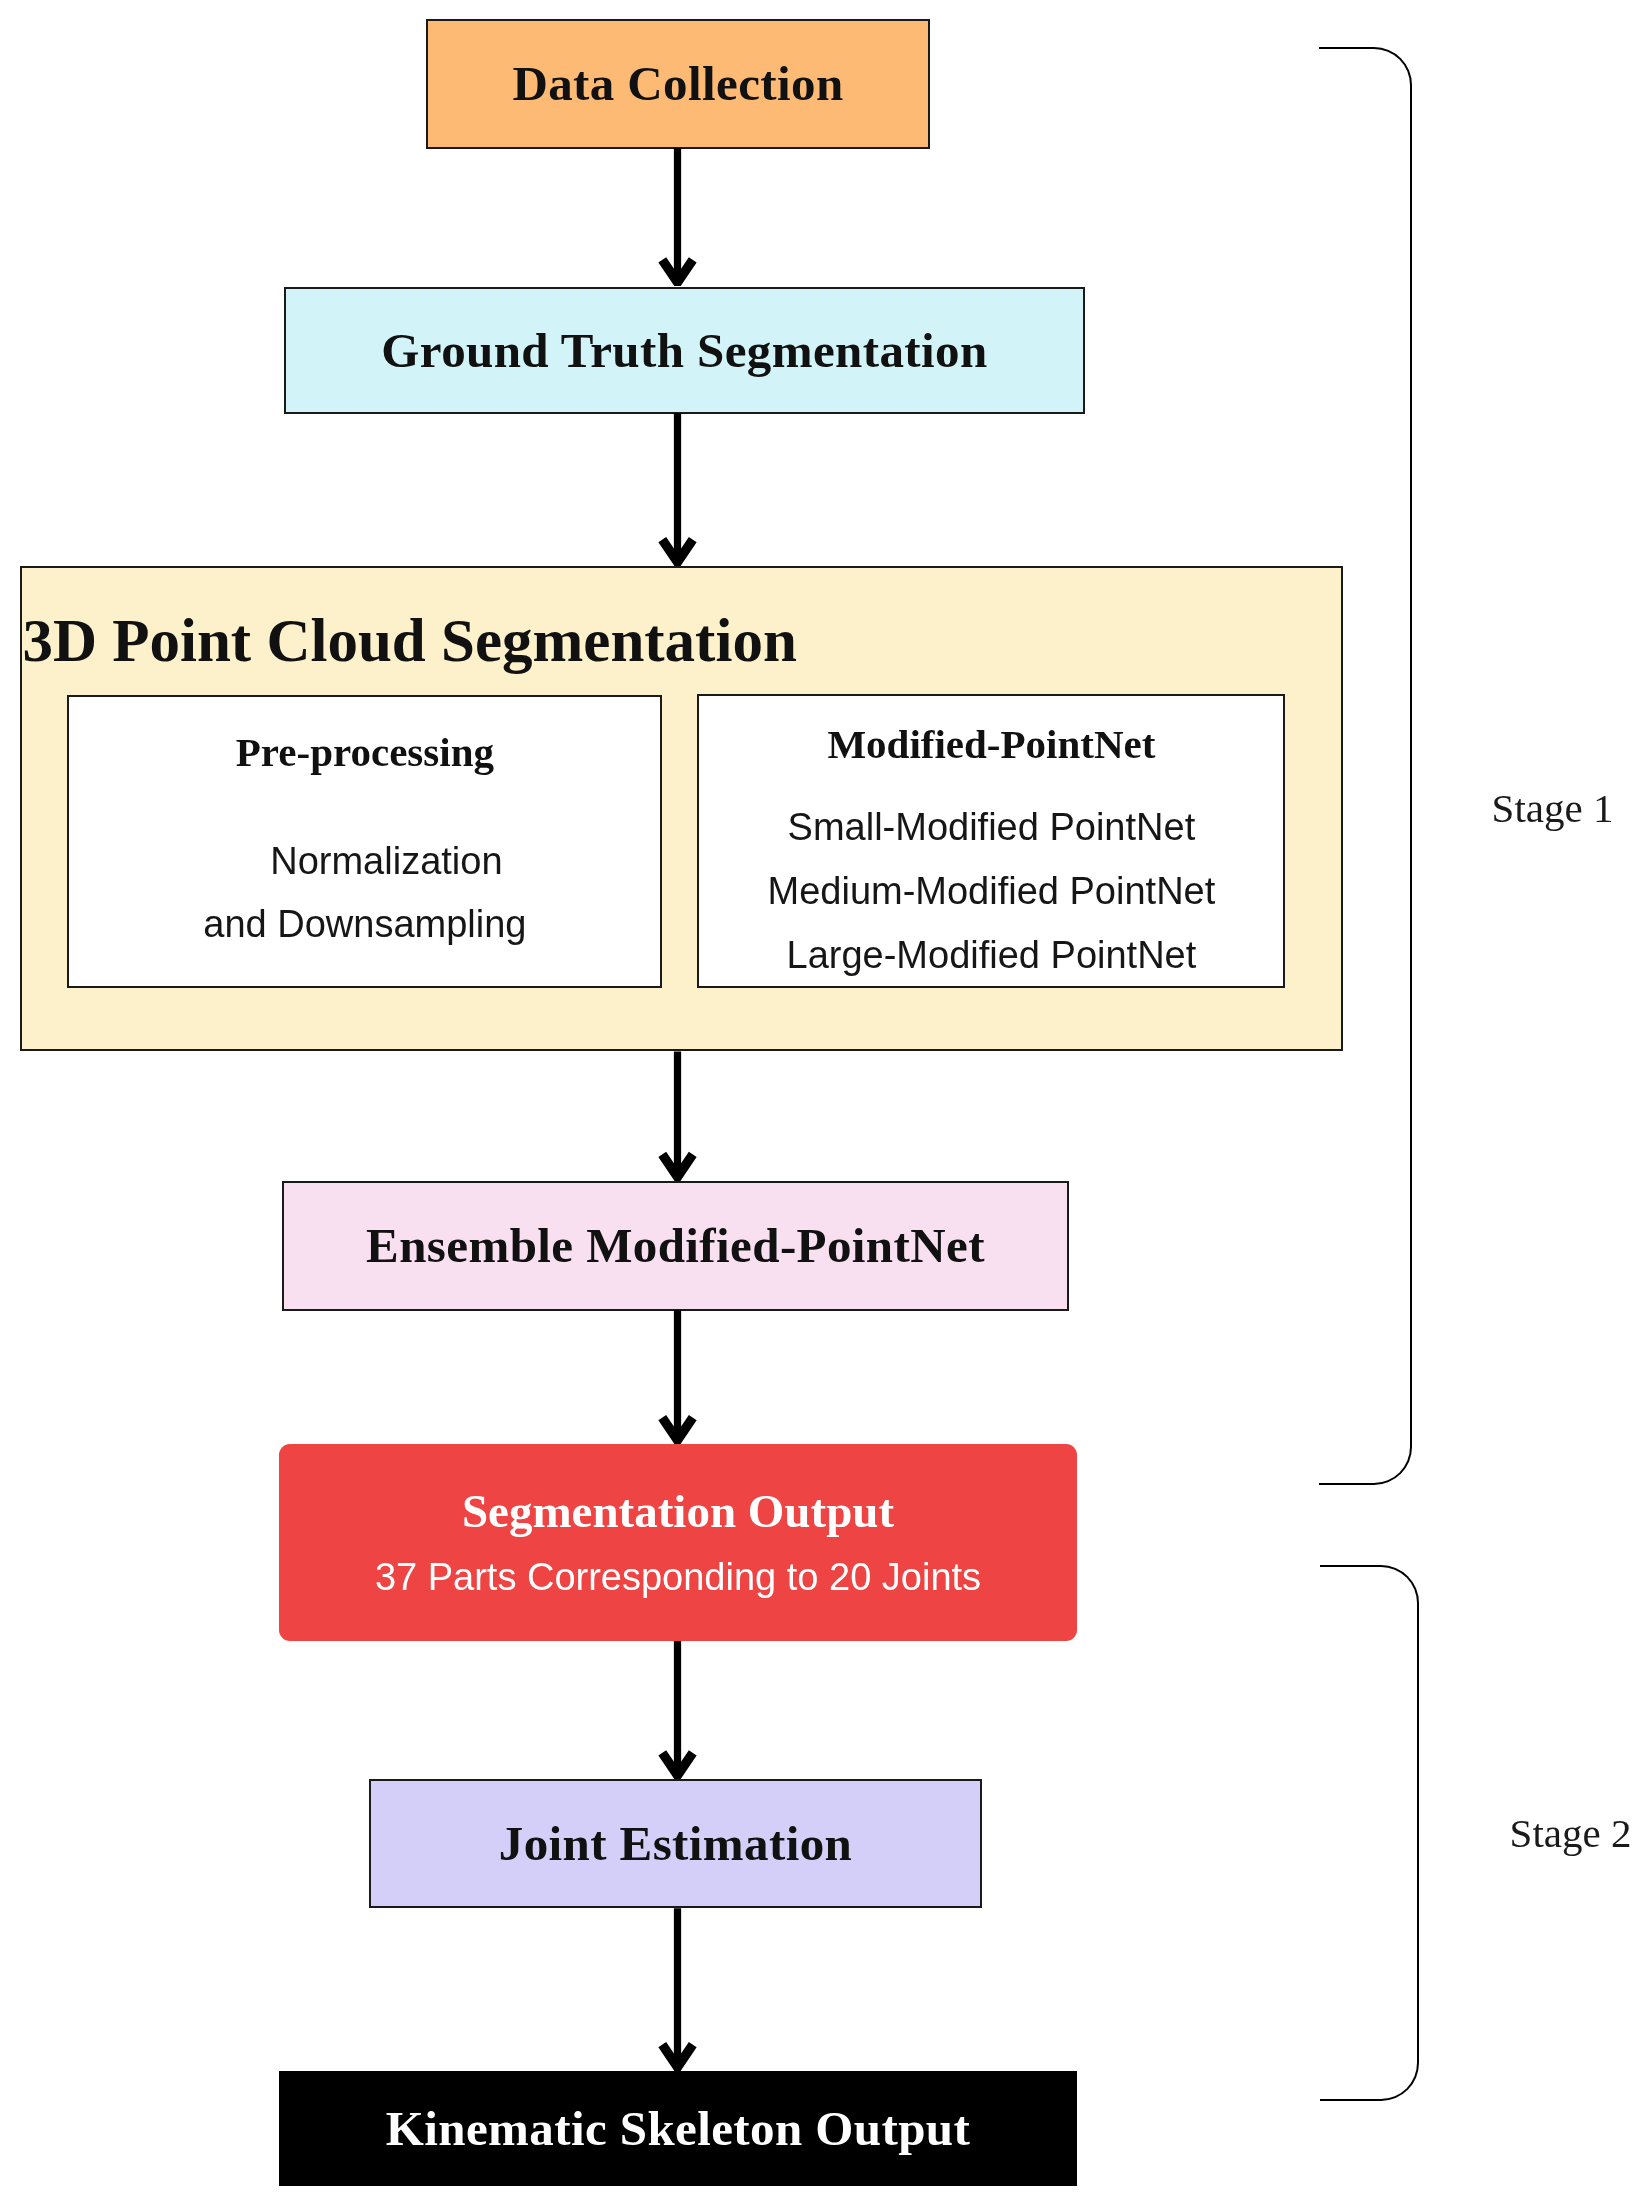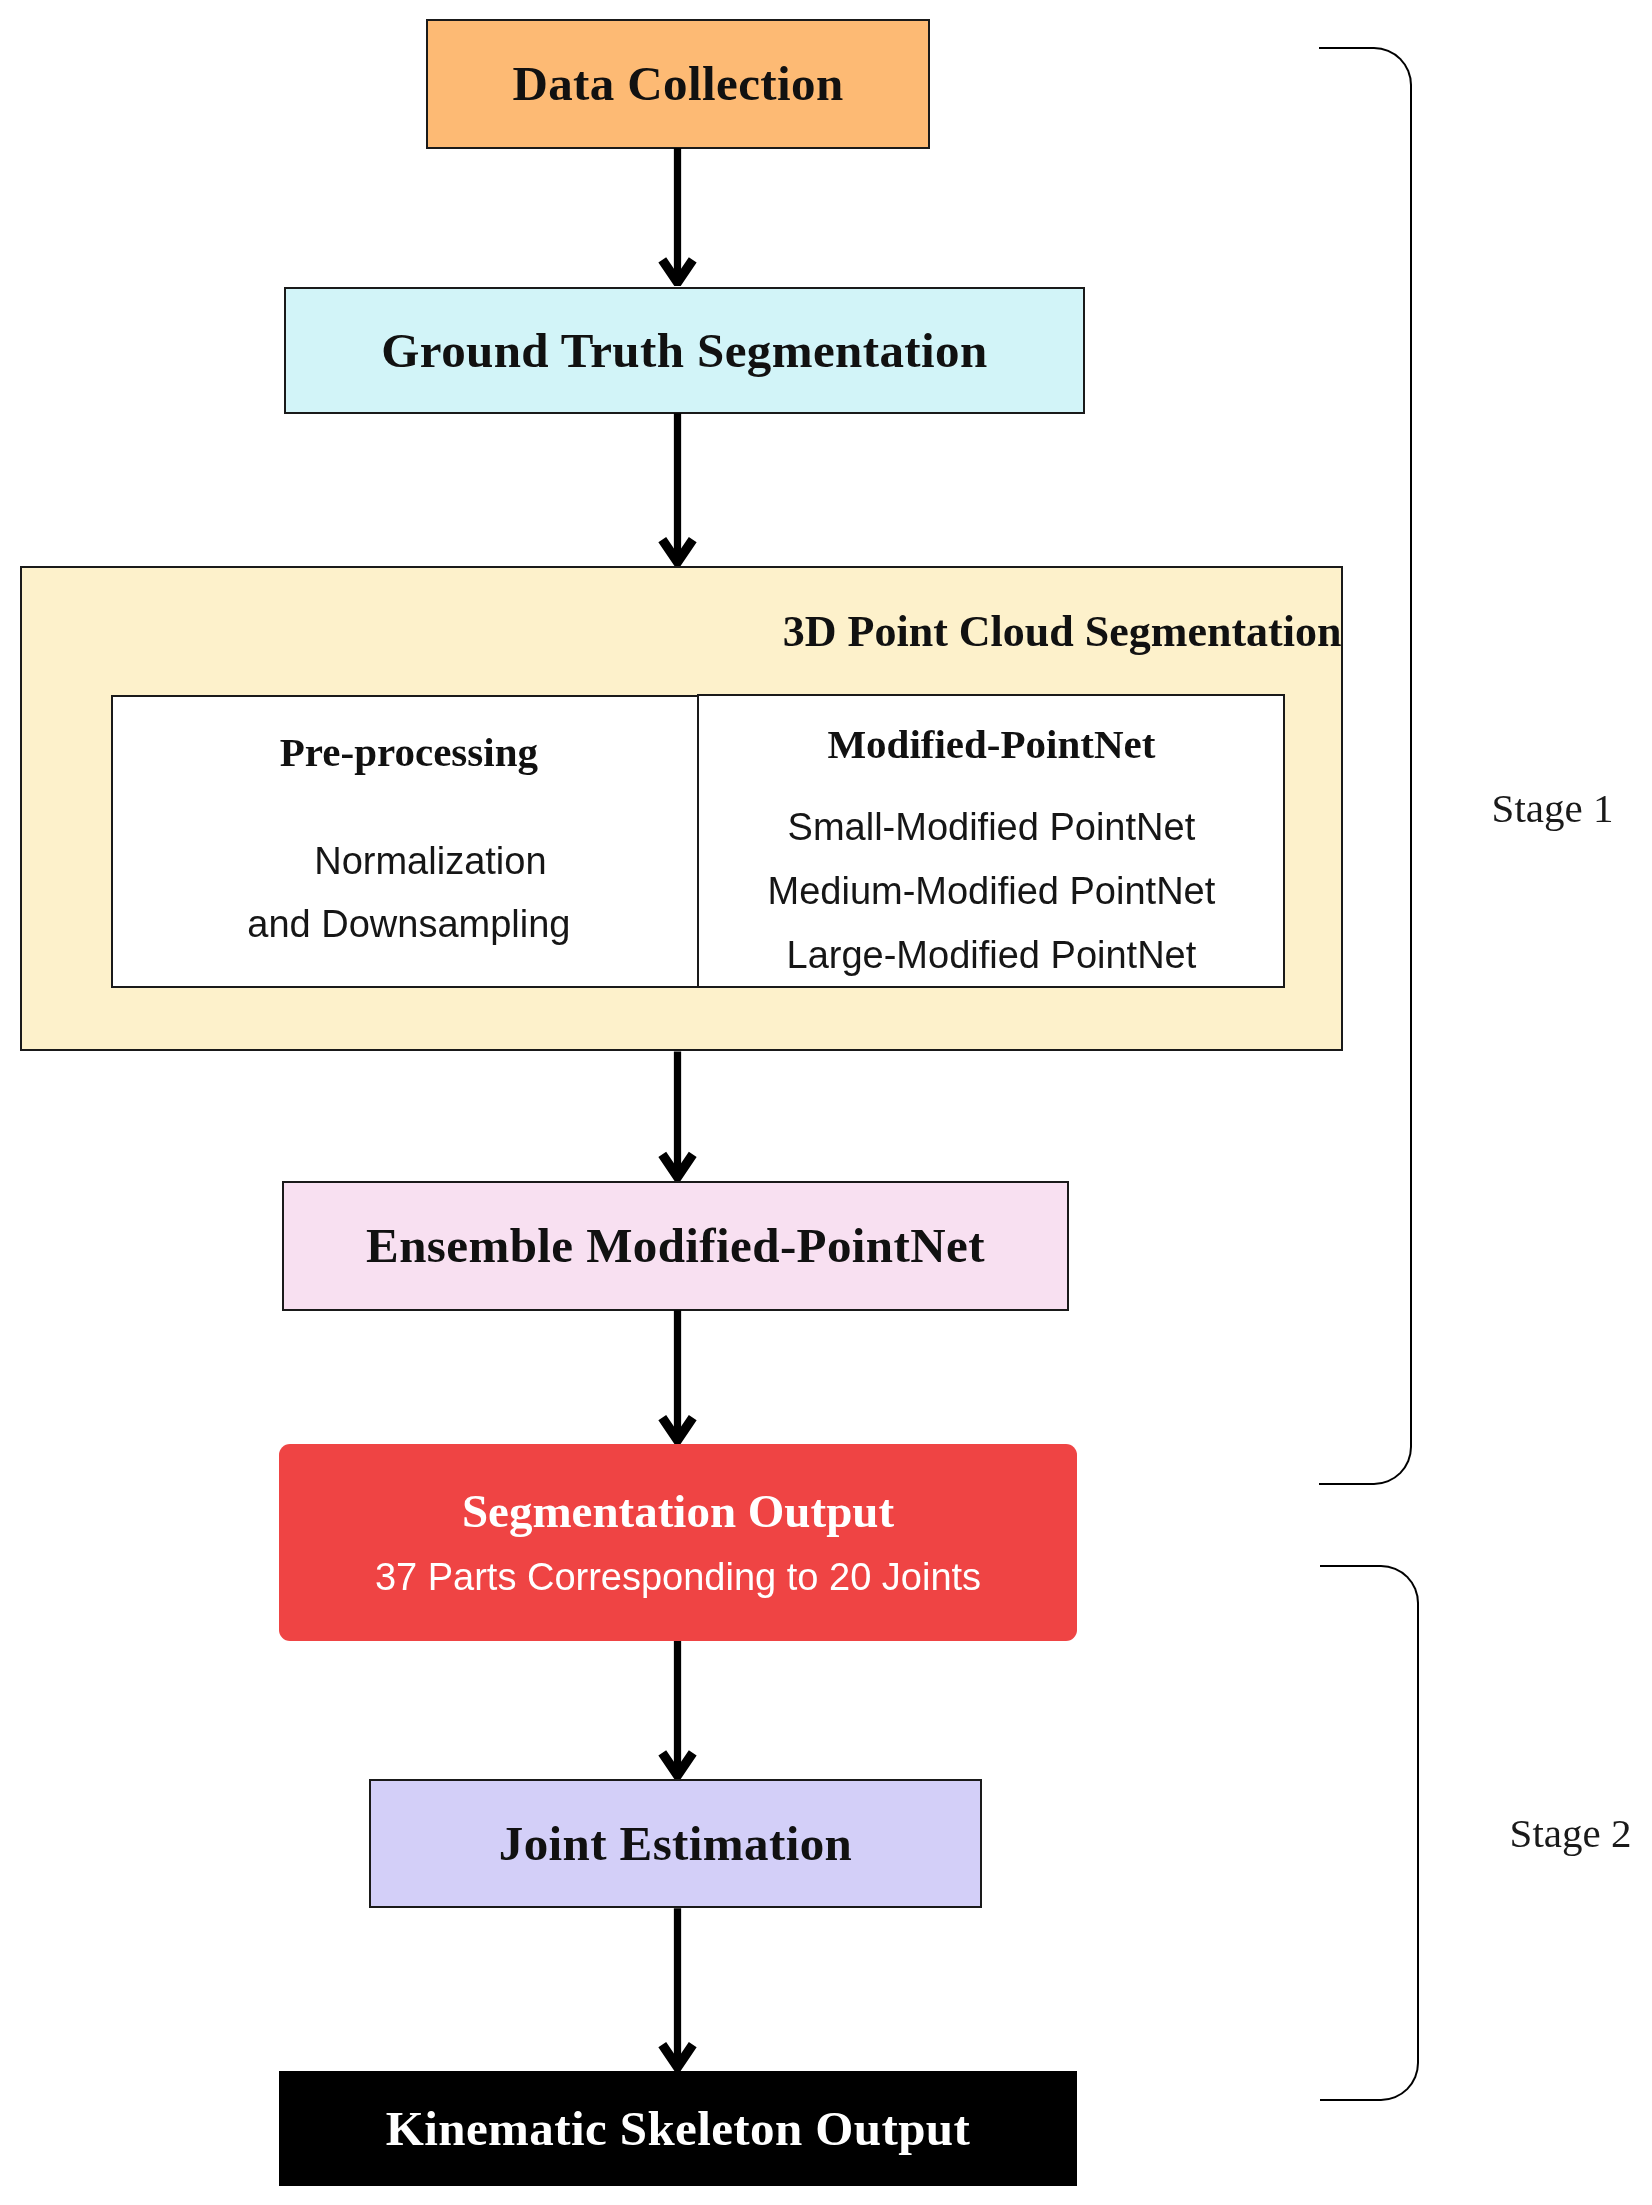--- a/index.html
+++ b/index.html
@@ -32,31 +32,31 @@
   .n-groundtruth    { left: 284px;  top: 287px;  width: 801px; height: 127px; }
   .n-group          { left: 20.4px;   top: 566px;  width: 1323px; height: 485px; display: block; }
   .n-ensemble       { left: 282px;  top: 1181px; width: 787px; height: 130px; }
   .n-segoutput      { left: 279px;  top: 1444px; width: 798px; height: 197px; border: none; display: block; }
   .n-joint          { left: 369px;  top: 1779px; width: 613px;  height: 129px; text-align: right; }
   .n-kinematic      { left: 279px;  top: 2071px; width: 798px; height: 115px; border: none; }
 
   .group-title {
     position: absolute;
     left: 0; right: 0; top: 38px;
-    text-align: right;
-    font-weight: 700;
-    font-size: 44px;
+    text-align: left;
+    font-weight: 700;
+    font-size: 61px;
   }
   .subbox {
     position: absolute;
     box-sizing: border-box;
     background: #ffffff;
     border: 2.2px solid #1a1a1a;
   }
-  .sb-left  { left: 45px;  top: 127px; width: 595px; height: 293px; margin-left: 44px; }
+  .sb-left  { left: 45px;  top: 127px; width: 595px; height: 293px; }
   .sb-right { left: 675px; top: 126px; width: 588px; height: 294px; }
   .subbox .sb-title {
     position: absolute; left: 0; right: 0;
     text-align: center;
     font-weight: 700;
     font-size: 41px;
     line-height: 44px;
   }
   .subbox .sb-line {
     position: absolute; left: 0; right: 0;

